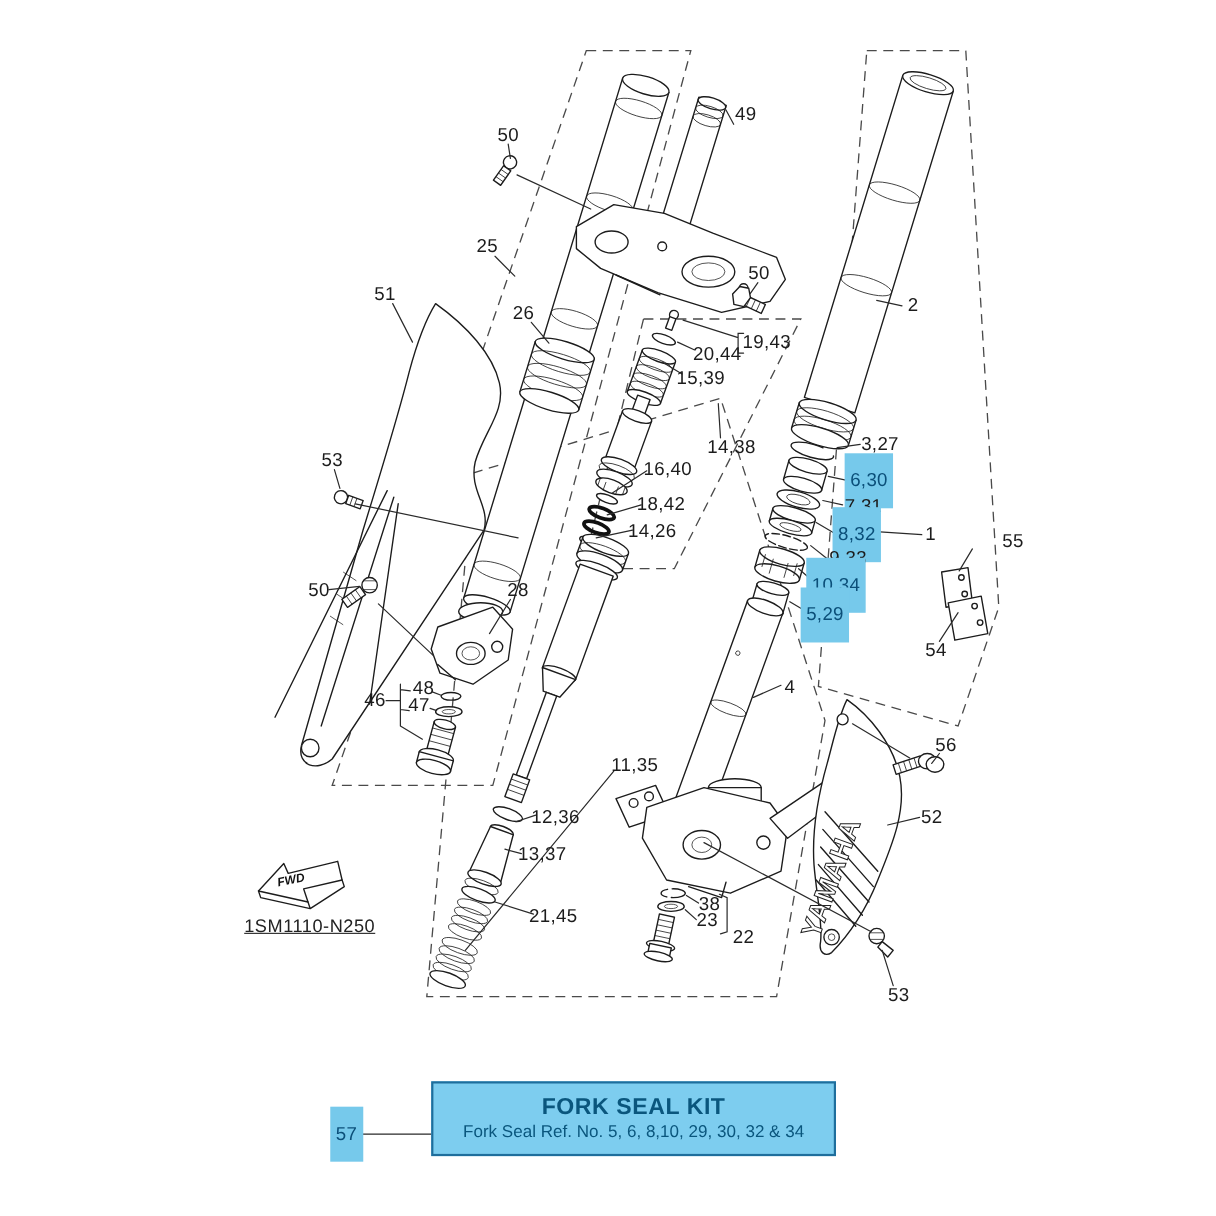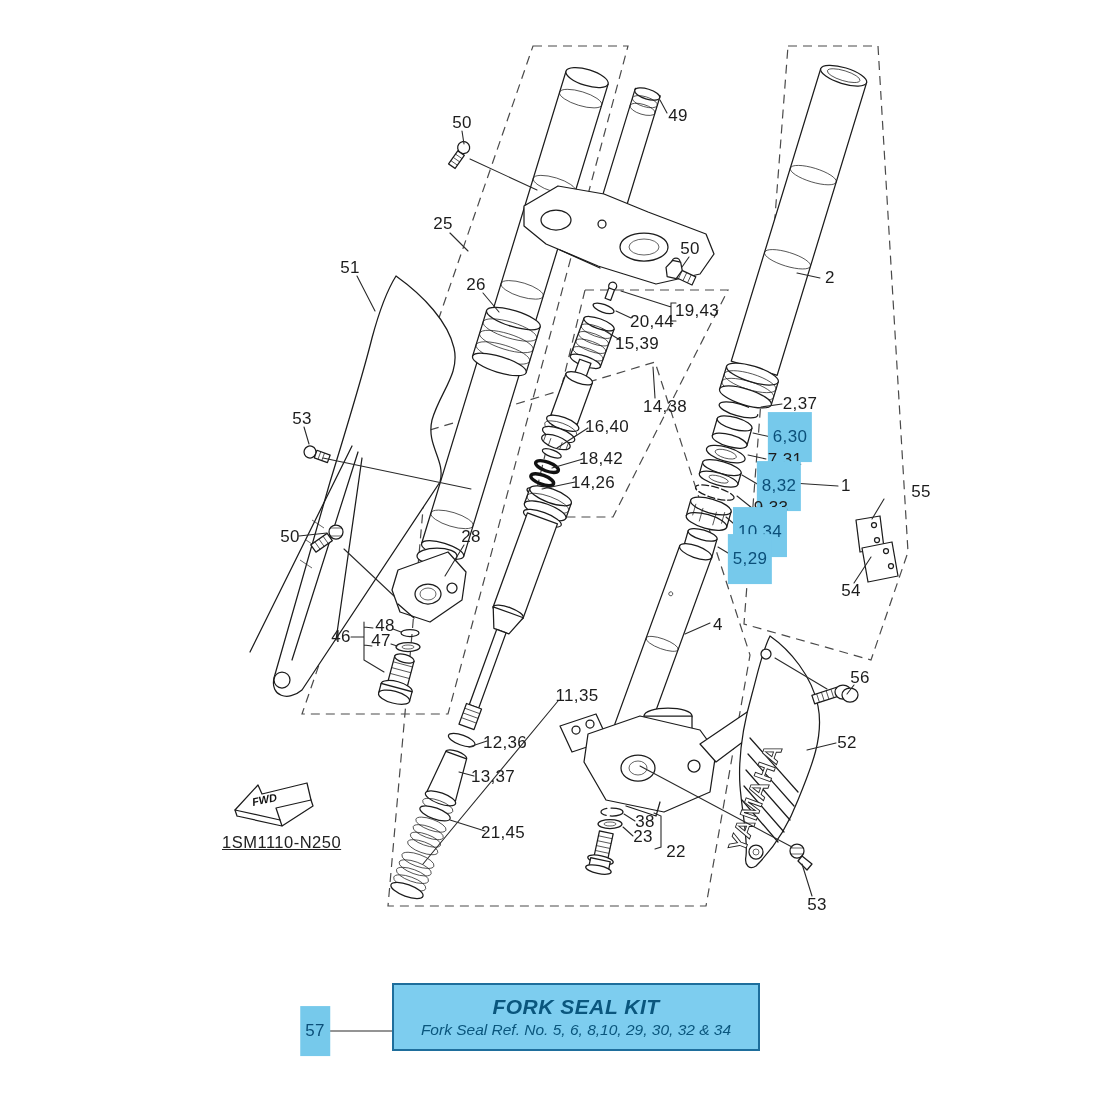--- a/index.html
+++ b/index.html
@@ -16,21 +16,21 @@
   .thin{fill:none;stroke:var(--ink);stroke-width:.8;opacity:.85;}
   .oring{fill:none;stroke:#111;stroke-width:3.4;}
   .dsh{fill:none;stroke:#4a4a4a;stroke-width:1.2;stroke-dasharray:9 6;}
   .ldr{fill:none;stroke:#2a2a2a;stroke-width:1.1;stroke-linecap:round;}
   .lbl{position:absolute;transform:translate(-50%,-50%);font-size:17px;color:var(--ink);
        letter-spacing:.3px;white-space:nowrap;line-height:1.05;}
   .hl{background:var(--highlight);color:var(--highlight-text);padding:16px 5px;}
   .partnum{position:absolute;left:222px;top:833px;font-size:16.5px;color:#222;letter-spacing:.5px;text-decoration:underline;}
   .kitbox{position:absolute;left:392px;top:983px;width:364px;height:64px;
           background:var(--box-fill);border:2px solid var(--box-border);
-          display:flex;flex-direction:column;align-items:center;justify-content:center;font-style:italic;}
+          display:flex;flex-direction:column;align-items:center;justify-content:center;}
   .kit-title{font-size:21px;font-weight:bold;color:var(--box-text);letter-spacing:.5px;}
   .kit-sub{font-size:15.5px;color:var(--box-text);margin-top:2px;}
   .guardtxt{font-family:"Liberation Sans",sans-serif;font-weight:bold;font-size:25px;
             fill:#fff;stroke:#222;stroke-width:.9;letter-spacing:1px;}
   .fwdtxt{font-family:"Liberation Sans",sans-serif;font-weight:bold;font-style:italic;
           font-size:11px;fill:#111;}
 </style>
 </head>
 <body>
 
@@ -336,31 +336,31 @@
     <path class="ldr" d="M633,836 L623,827"></path>
     <path class="ldr" d="M654,813 L661,816 L661,847 L655,849"></path>
     <path class="ldr" d="M640,766 L792,847"></path>
     <path class="ldr" d="M812,896 L802,864"></path>
     <path class="ldr" d="M775,658 L827,689"></path>
     <path class="ldr" d="M330,1031 L392,1031"></path>
   </g>
 </svg>
 
   <div class="lbl" style="left:462px;top:123px">50</div>
-  <div class="lbl" style="left:678px;top:116px">49</div>
+  <div class="lbl" style="left:678px;top:104px">49</div>
   <div class="lbl" style="left:443px;top:224px">25</div>
   <div class="lbl" style="left:350px;top:268px">51</div>
   <div class="lbl" style="left:476px;top:285px">26</div>
   <div class="lbl" style="left:690px;top:249px">50</div>
   <div class="lbl" style="left:830px;top:278px">2</div>
   <div class="lbl" style="left:697px;top:311px">19,43</div>
   <div class="lbl" style="left:652px;top:322px">20,44</div>
   <div class="lbl" style="left:637px;top:344px">15,39</div>
   <div class="lbl" style="left:665px;top:407px">14,38</div>
-  <div class="lbl" style="left:800px;top:404px">2,37</div>
+  <div class="lbl" style="left:800px;top:404px">3,27</div>
   <div class="lbl hl" style="left:790px;top:437px">6,30</div>
   <div class="lbl" style="left:785px;top:460px">7,31</div>
   <div class="lbl hl" style="left:779px;top:486px">8,32</div>
   <div class="lbl" style="left:846px;top:486px">1</div>
   <div class="lbl" style="left:921px;top:492px">55</div>
   <div class="lbl" style="left:771px;top:508px">9,33</div>
   <div class="lbl hl" style="left:760px;top:532px">10,34</div>
   <div class="lbl hl" style="left:750px;top:559px">5,29</div>
   <div class="lbl" style="left:851px;top:591px">54</div>
   <div class="lbl" style="left:607px;top:427px">16,40</div>

